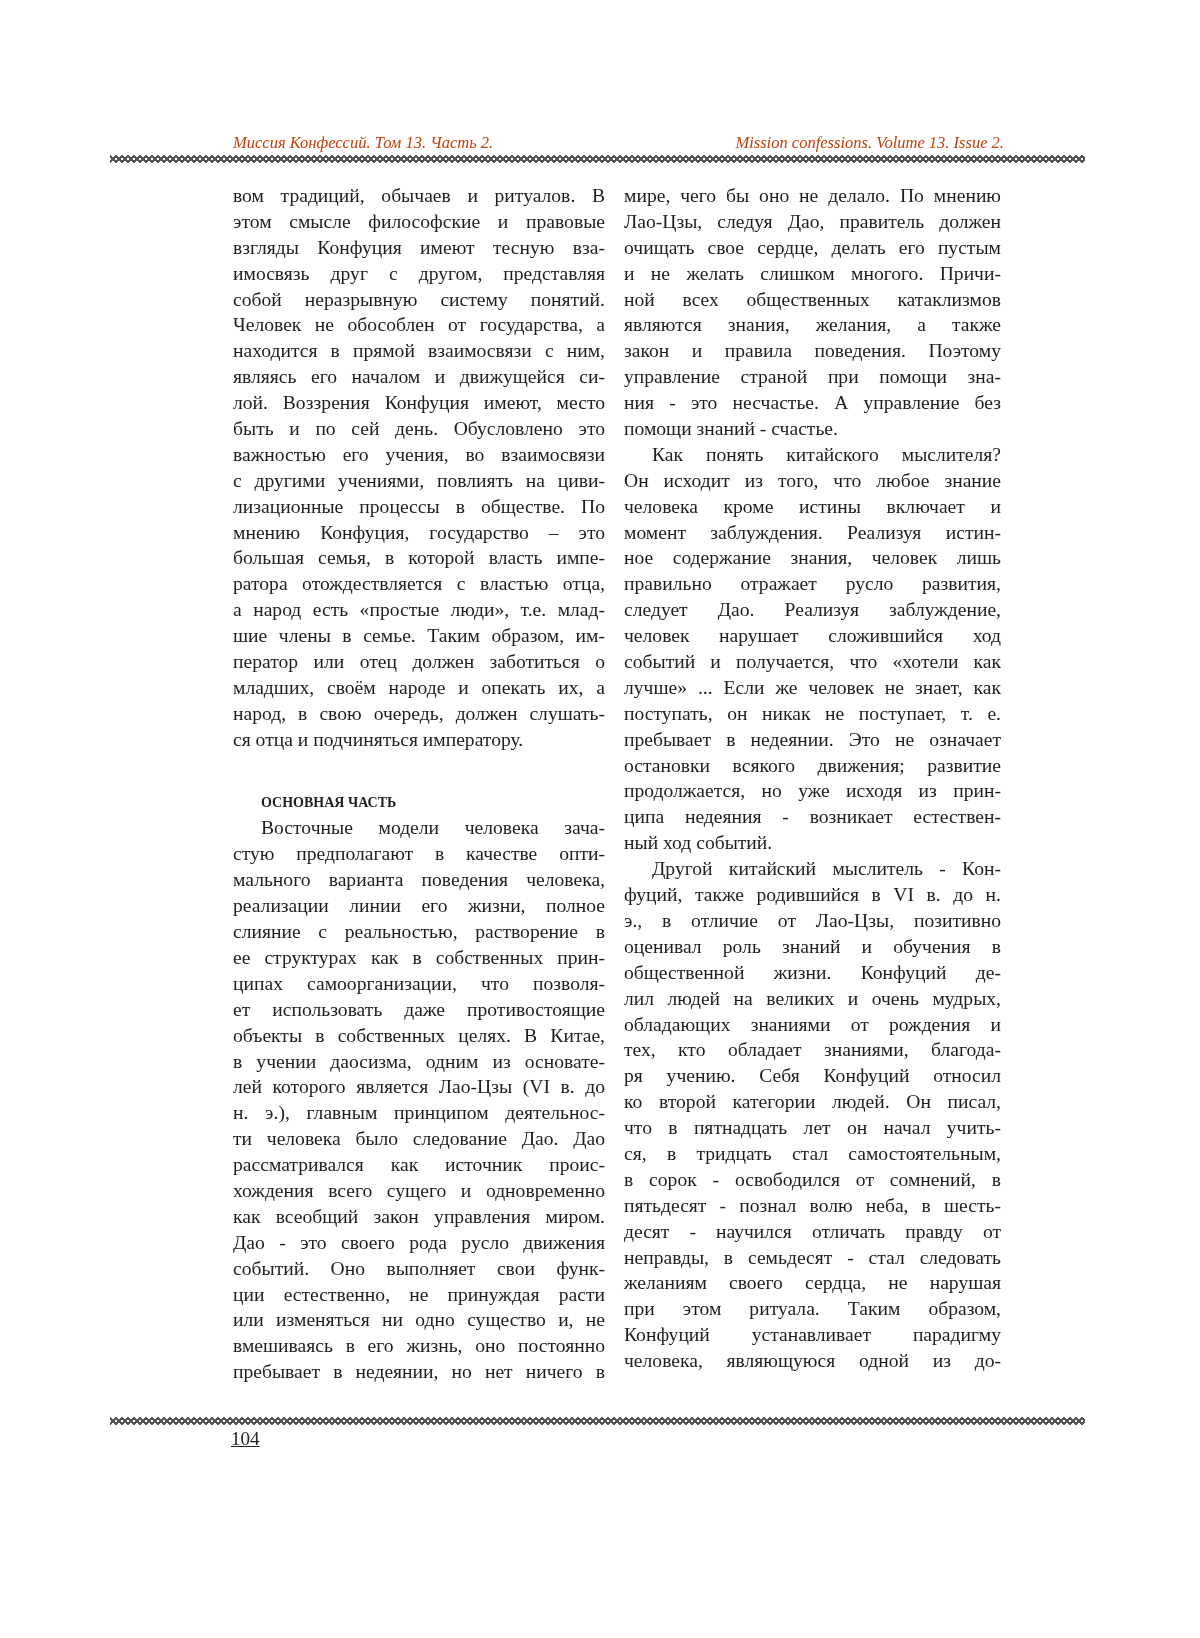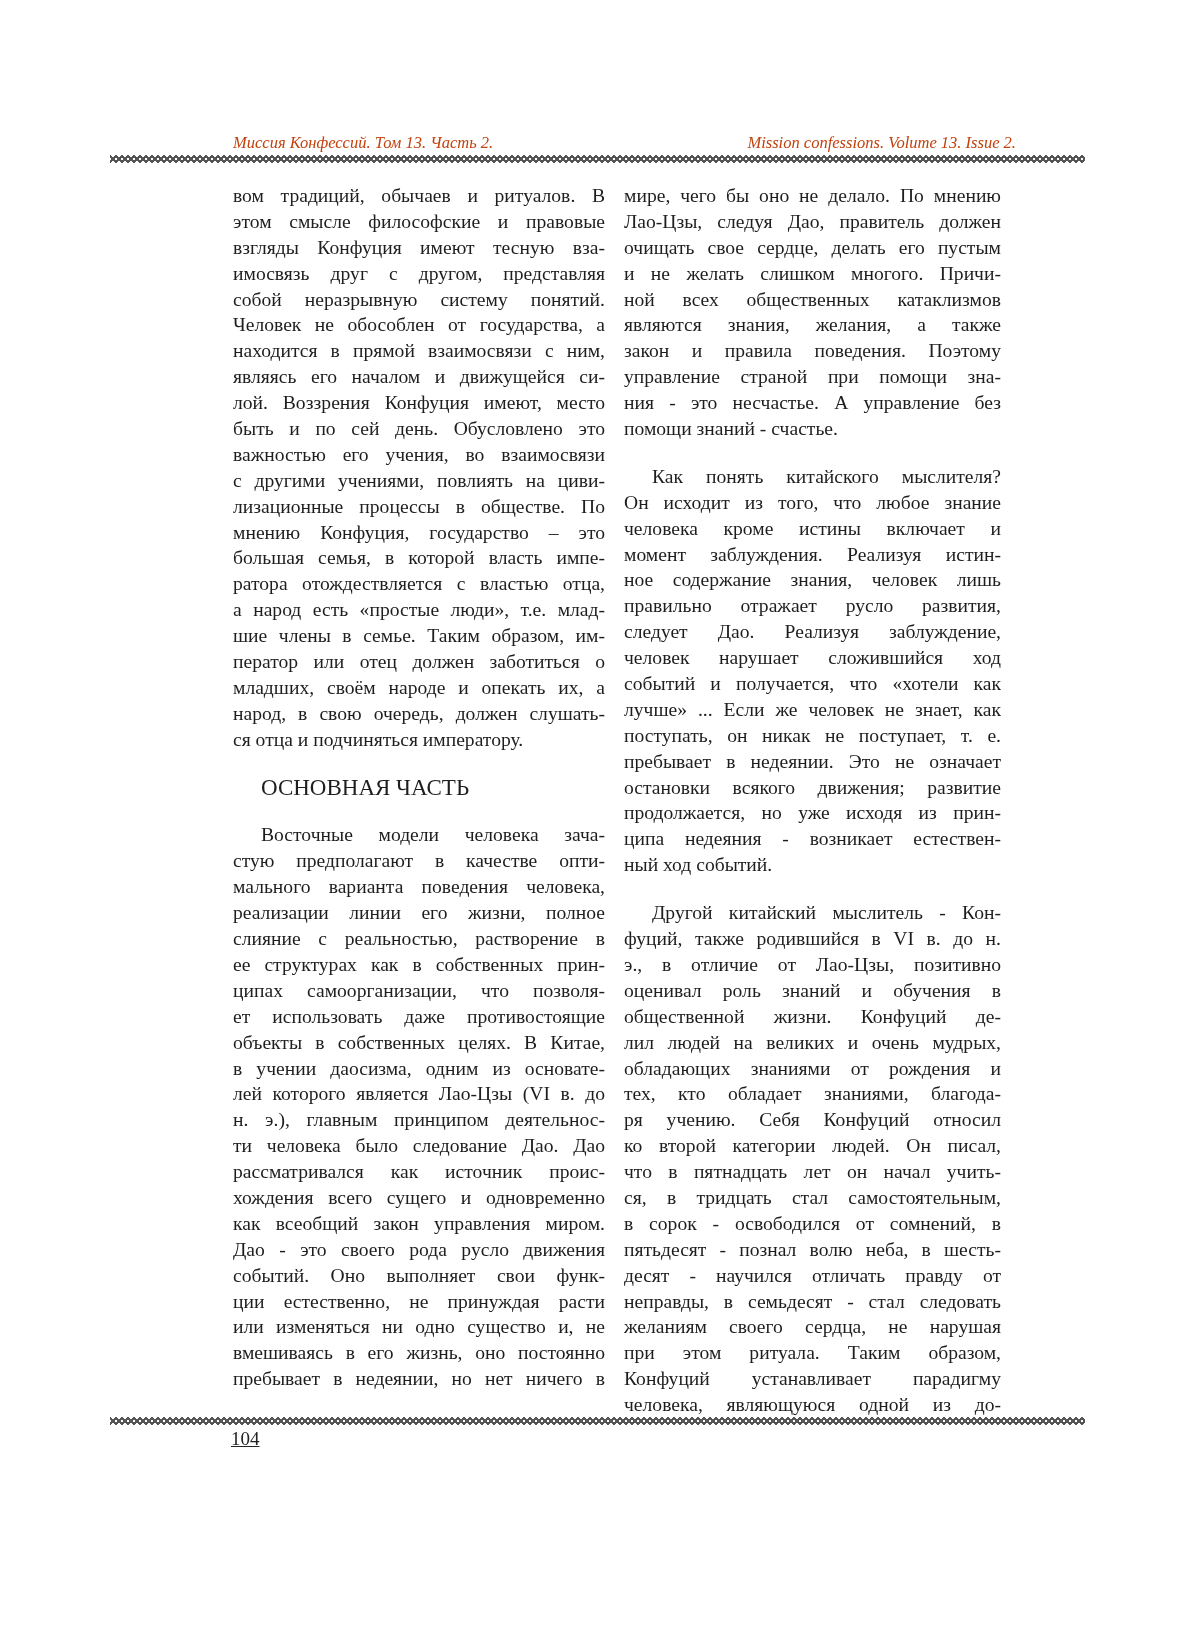--- a/index.html
+++ b/index.html
@@ -1,35 +1,35 @@
 <!DOCTYPE html>
 <html><head>
   <meta charset="utf-8">
   <style>
     html, body { margin: 0; padding: 0; background: #ffffff; }
     body { width: 1200px; height: 1638px; position: relative; overflow: hidden;
            font-family: "Liberation Serif", "DejaVu Serif", serif; color: #1e1e1e; }
     .running-head { position: absolute; top: 133px; font-style: italic; font-size: 16.5px; color: #c2410c; }
     .rh-left { left: 233px; }
-    .rh-right { right: 184px; font-family: Liberation Serif, serif; }
+    .rh-right { right: 196px; font-family: Liberation Serif, serif; }
     .border-strip { position: absolute; left: 110px; width: 975px; height: 8px;
       background-image:
         linear-gradient(45deg, transparent 40%, #555 40%, #555 60%, transparent 60%),
         linear-gradient(-45deg, transparent 40%, #555 40%, #555 60%, transparent 60%);
       background-size: 6px 8px; background-repeat: repeat-x; }
     .border-top { top: 155px; }
     .border-bottom { top: 1417px; }
     .column { position: absolute; top: 183px; width: 372px; font-size: 19.6px; line-height: 25.9px; }
     .col-left { left: 233px; }
     .col-right { left: 624px; width: 377px; }
     .line { display: block; white-space: nowrap; text-align: justify; text-align-last: justify; height: 25.9px; }
     .line.last { text-align-last: left; }
-    .line.indent { padding-left: 28px; margin-top: 22px; }
+    .line.indent { padding-left: 28px; }
     .gap { display: block; height: 22px; }
-    .heading { display: block; font-weight: normal; padding-left: 28px; height: 25.9px; font-size: 23px; }
+    .heading { display: block; font-weight: bold; padding-left: 28px; height: 25.9px; font-size: 14px; margin-top: 15px; }
     .page-number { position: absolute; left: 231px; top: 1428px; font-size: 19px; color: #222; text-decoration: underline; }
   </style>
 </head>
 <body>
 
 <div class="running-head rh-left">Миссия Конфессий. Том 13. Часть 2.</div>
 <div class="running-head rh-right">Mission confessions. Volume 13. Issue 2.</div>
 <div class="border-strip border-top"></div>
 
 <div class="column col-left">

